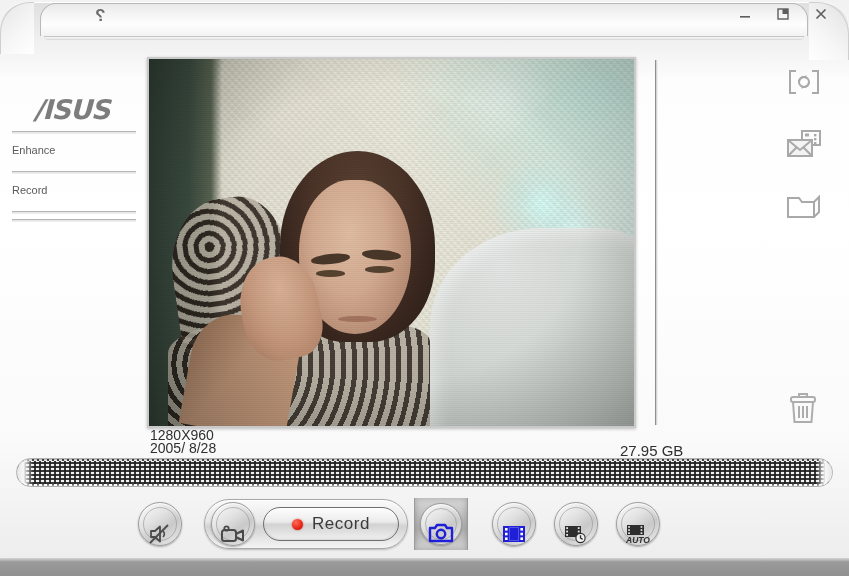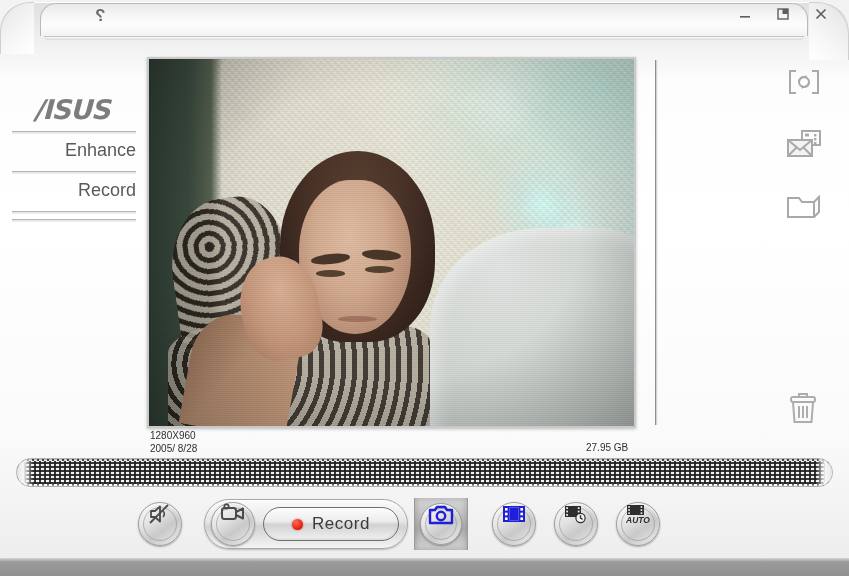--- a/index.html
+++ b/index.html
@@ -119,22 +119,22 @@
   }
   .side-sep {
     height: 3px;
     margin: 5px 0 0 0;
     border-top: 1px solid #b5b5b5;
     border-bottom: 1px solid #ededed;
     background: linear-gradient(180deg,#d8d8d8,#f4f4f4);
   }
   .side-item {
     height: 32px;
-    display: flex; align-items: center; justify-content: flex-end;
-    font-size: 18px;
+    display: flex; align-items: center; justify-content: flex-start;
+    font-size: 11px;
     color: #5a5a5a;
     cursor: pointer;
     user-select: none;
   }
 
   
   .preview-wrap {
     position: absolute;
     left: 147px; top: 57px;
     width: 489px; height: 371px;
@@ -250,29 +250,29 @@
   .photo-scan {
     position: absolute; inset: 0;
     background: repeating-linear-gradient(0deg, rgba(0,0,0,.045) 0 1px, rgba(255,255,255,0) 1px 2px);
     pointer-events: none;
   }
 
   
   .info-left {
     position: absolute;
     left: 150px; top: 429px;
-    font-size: 10px;
+    font-size: 14px;
     color: #2f2f2f;
     line-height: 13px;
     user-select: none;
   }
   .info-right {
     position: absolute;
-    left: 586px; top: 442px;
-    font-size: 10px;
+    left: 620px; top: 442px;
+    font-size: 15px;
     color: #2f2f2f;
     user-select: none;
   }
 
   
   .v-divider {
     position: absolute;
     left: 655px; top: 60px;
     width: 3px; height: 365px;
     border-left: 1px solid #8f8f8f;
@@ -338,21 +338,21 @@
   .toolbar {
     position: absolute;
     left: 138px; top: 497px;
     height: 54px;
     display: flex;
     align-items: center;
   }
   .rb {
     width: 44px; height: 44px;
     border-radius: 50%;
-    display: flex; align-items: flex-start; justify-content: center;
+    display: flex; align-items: flex-end; justify-content: center;
     background: linear-gradient(145deg,#fdfdfd 0%, #e2e2e2 38%, #c9c9c9 62%, #eeeeee 100%);
     border: 1px solid #9d9d9d;
     box-shadow: 0 1px 2px rgba(0,0,0,.3), inset 0 1px 1px rgba(255,255,255,.9);
     cursor: pointer;
     color: #4a4a4a;
     position: relative;
   }
   .rb::after {
     content: "";
     position: absolute;

